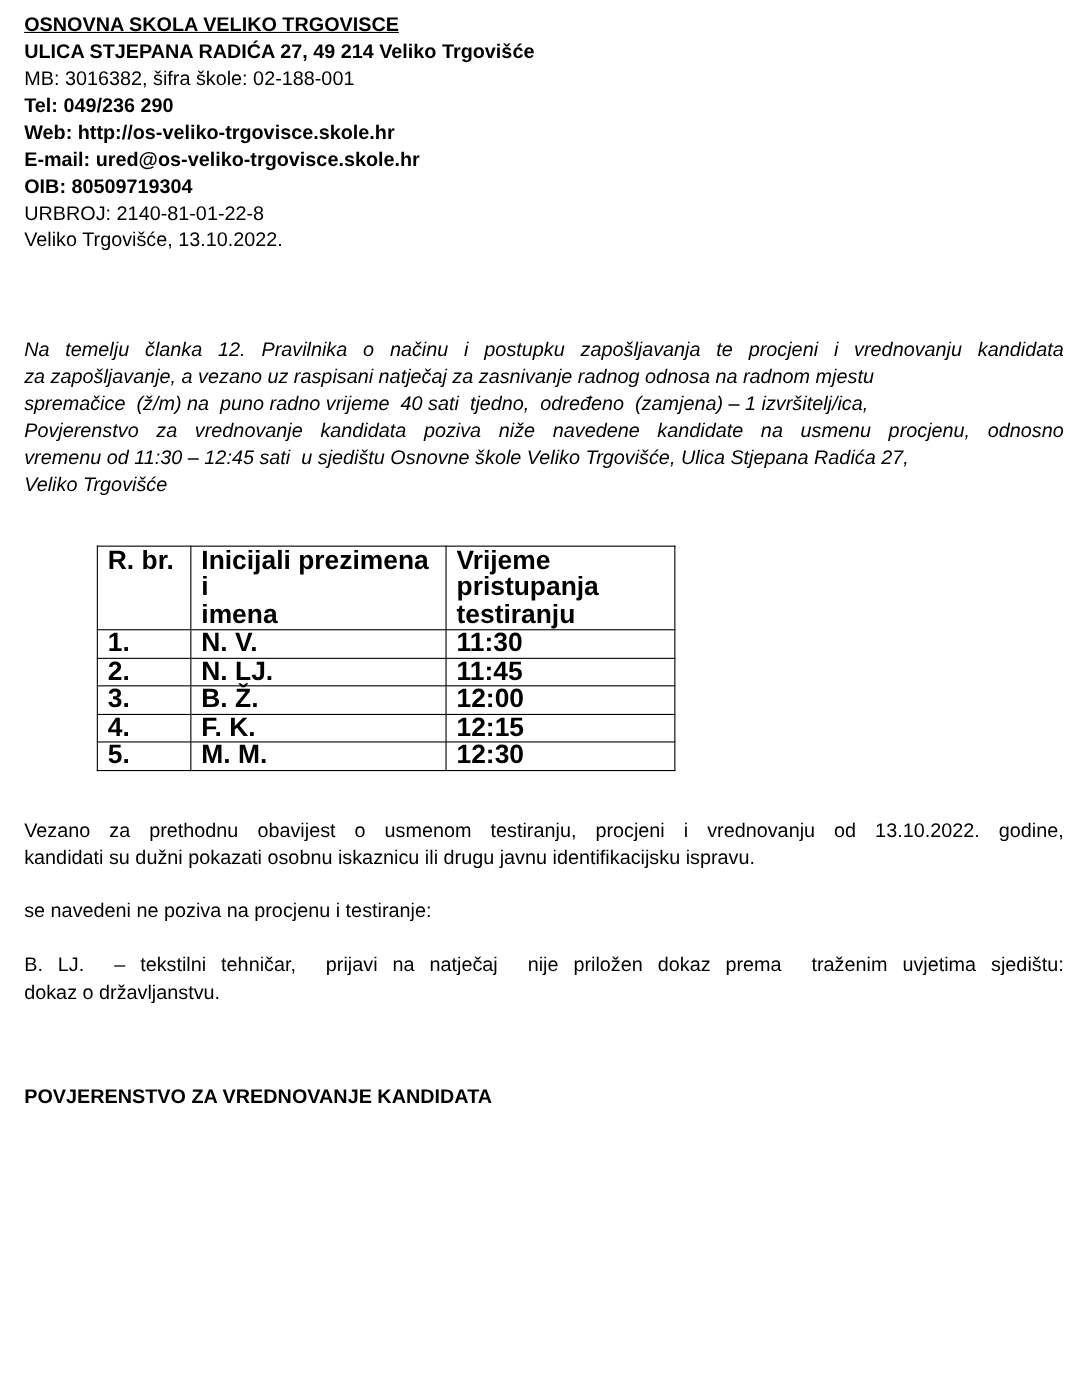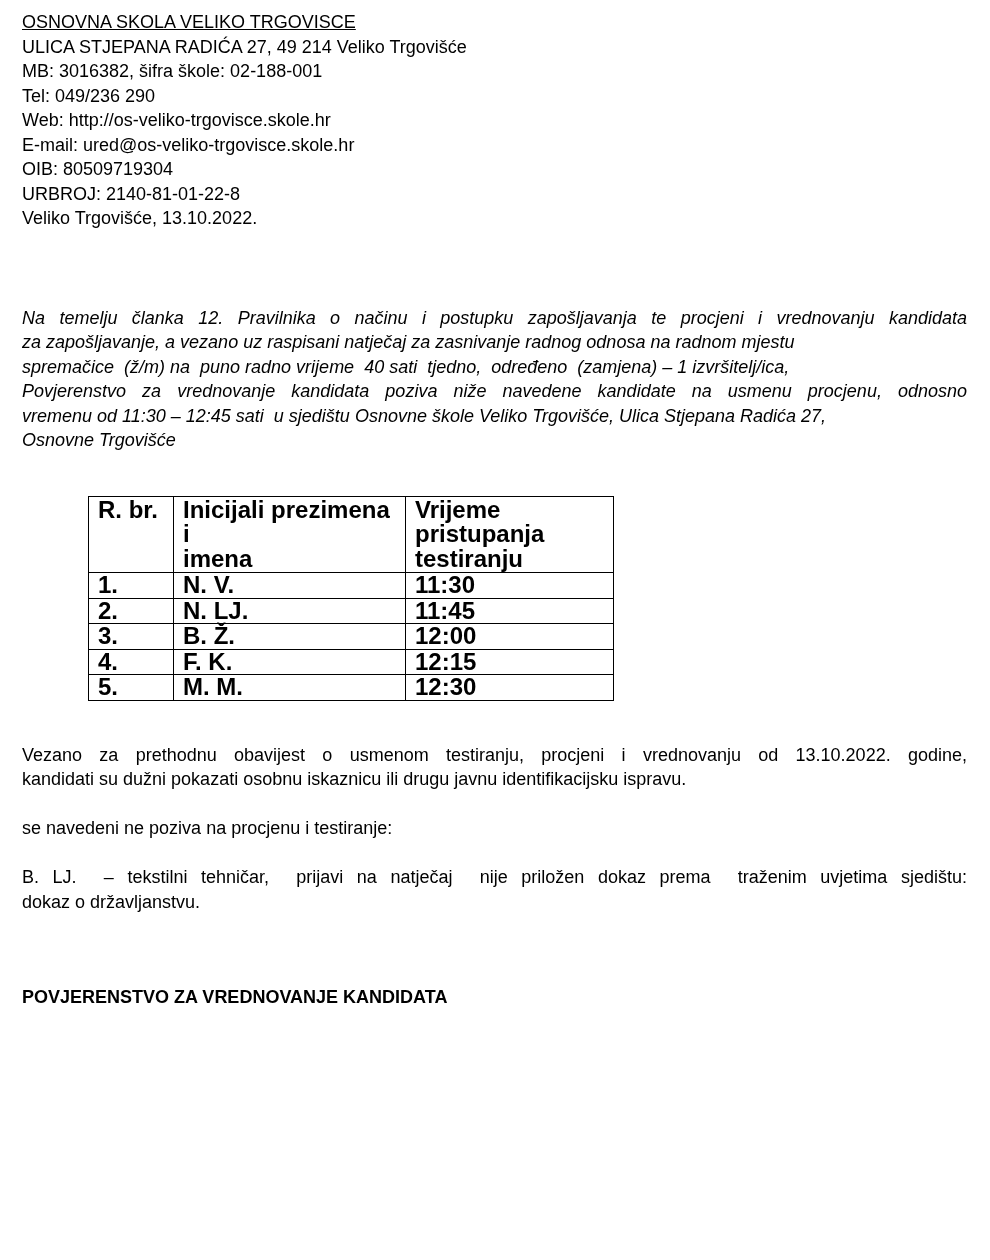--- a/index.html
+++ b/index.html
@@ -10,21 +10,21 @@
     height: 1260px;
     background: #ffffff;
     color: #000000;
     font-family: "Liberation Sans", "DejaVu Sans", sans-serif;
     font-size: 18px;
     line-height: 24.5px;
     padding: 10px 23px 0 22px;
     overflow: hidden;
   }
   .lh, .line { white-space: pre-wrap; }
-  .b { font-weight: 400; }
+  .b { font-weight: 700; }
   .u { text-decoration: underline; }
   .j { text-align: justify; text-align-last: justify; }
   .intro { margin-top: 75px; font-style: italic; }
   .schedule {
     border-collapse: collapse;
     table-layout: fixed;
     width: 525px;
     margin: 43px 0 0 66px;
     font-size: 24px;
   }
@@ -64,21 +64,21 @@
     <div class="lh">URBROJ: 2140-81-01-22-8</div>
     <div class="lh">Veliko Trgovišće, 13.10.2022.</div>
   </div>
 
   <div class="intro">
     <div class="line j">Na temelju članka 12. Pravilnika o načinu i postupku zapošljavanja te procjeni i vrednovanju kandidata</div>
     <div class="line">za zapošljavanje, a vezano uz raspisani natječaj za zasnivanje radnog odnosa na radnom mjestu</div>
     <div class="line">spremačice  (ž/m) na  puno radno vrijeme  40 sati  tjedno,  određeno  (zamjena) – 1 izvršitelj/ica,</div>
     <div class="line j">Povjerenstvo za vrednovanje kandidata poziva niže navedene kandidate na usmenu procjenu, odnosno</div>
     <div class="line">vremenu od 11:30 – 12:45 sati  u sjedištu Osnovne škole Veliko Trgovišće, Ulica Stjepana Radića 27,</div>
-    <div class="line">Osnovne Trgovišće</div>
+    <div class="line">Veliko Trgovišće</div>
   </div>
 
   <table class="schedule">
     <colgroup>
       <col style="width:85px">
       <col style="width:232px">
       <col style="width:208px">
     </colgroup>
     <thead>
       <tr>

